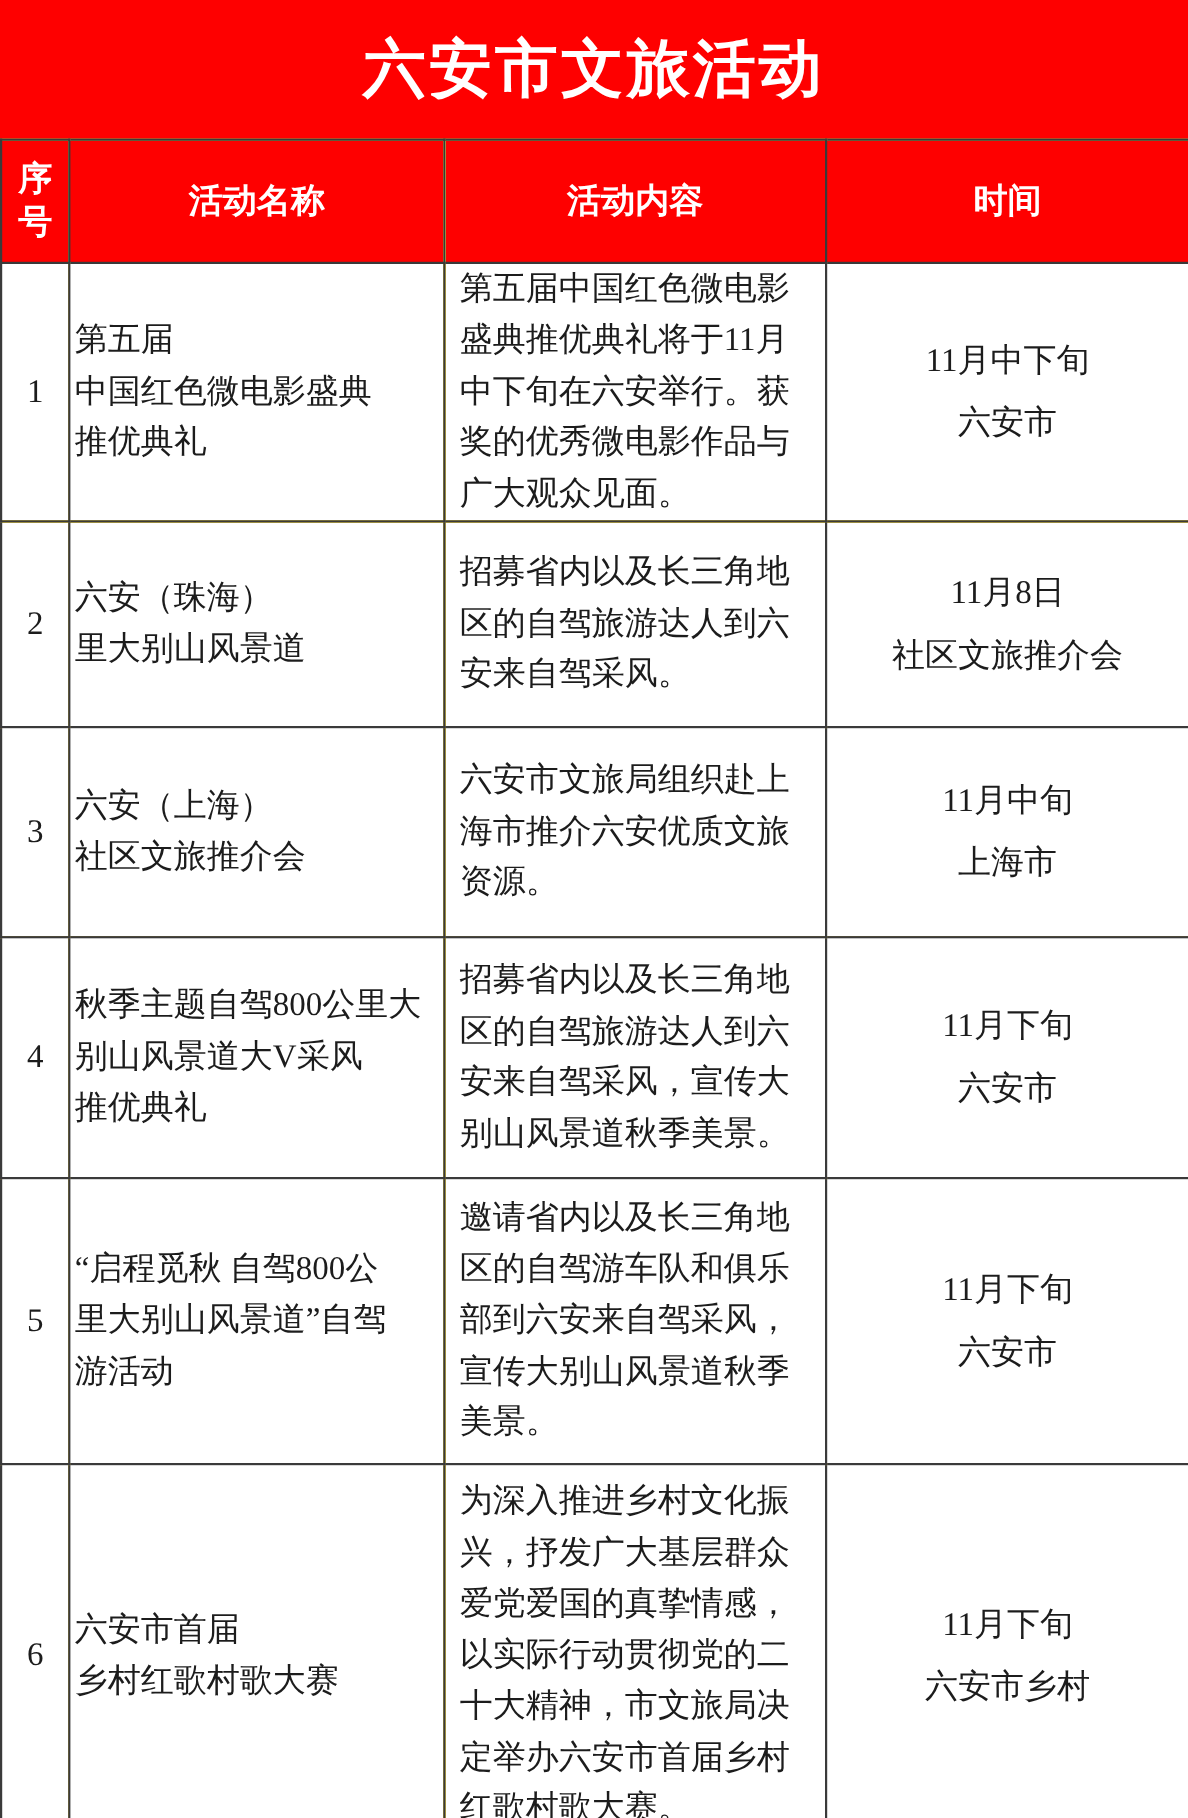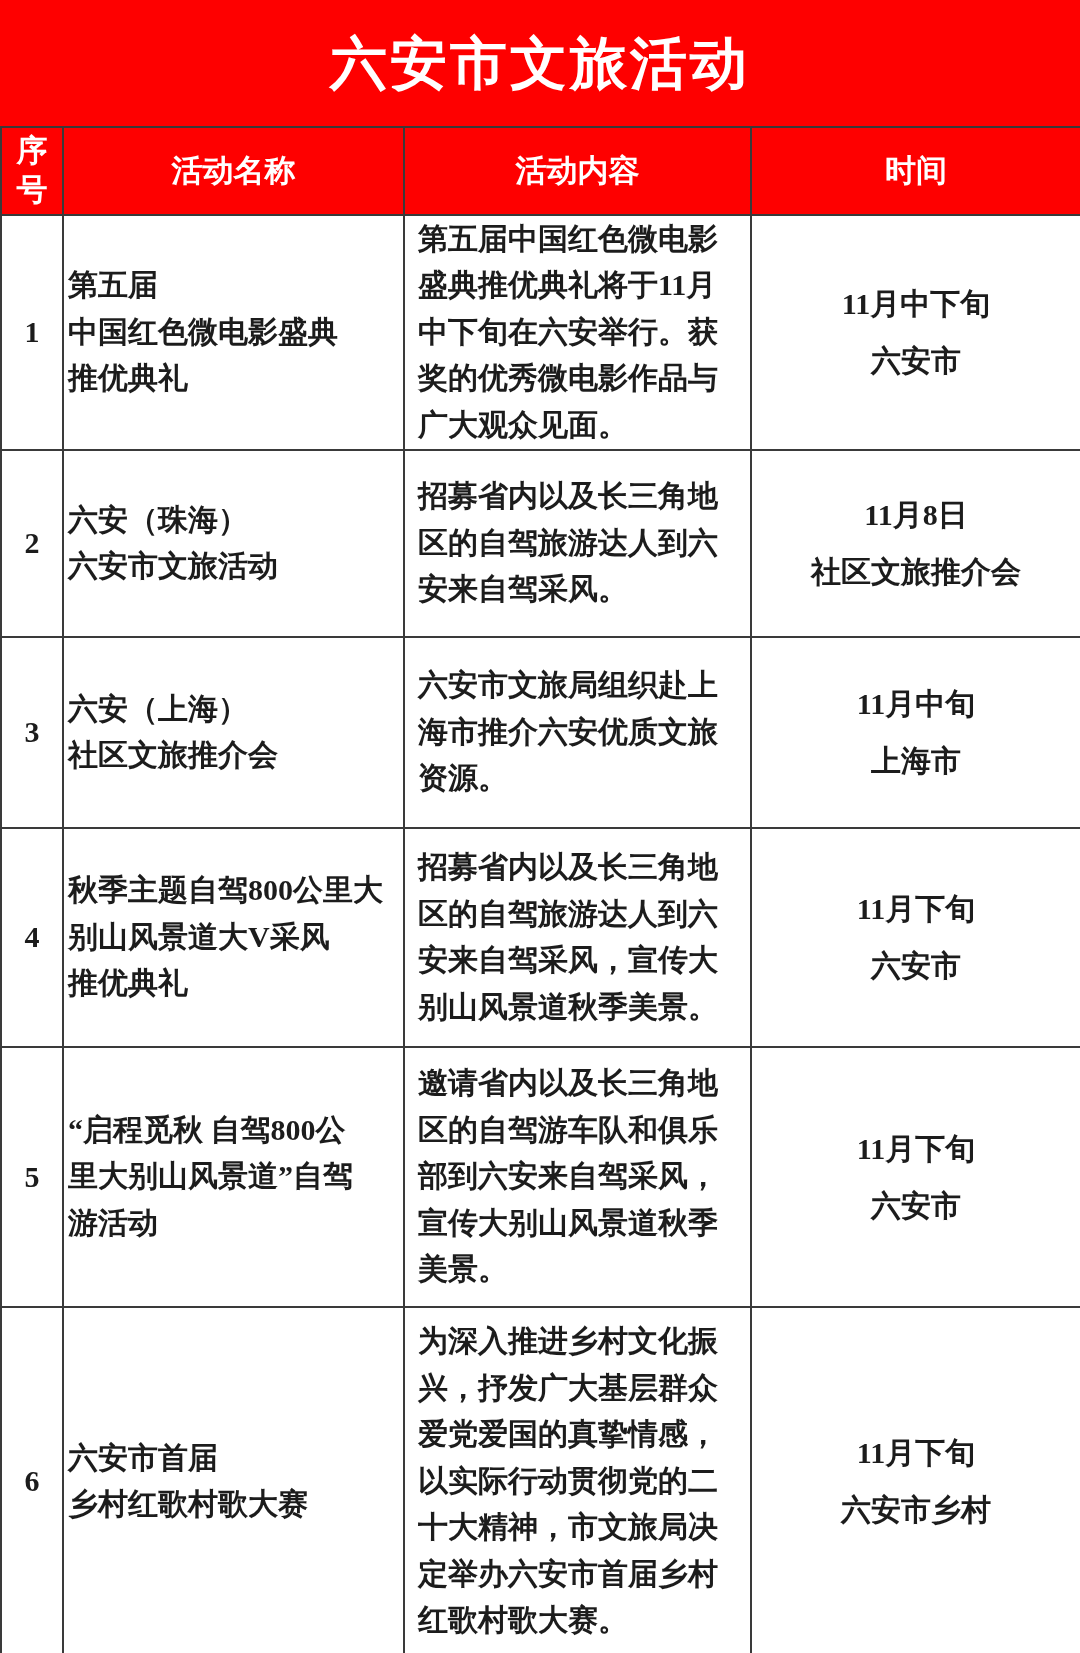--- a/index.html
+++ b/index.html
@@ -57,30 +57,29 @@
     background: #FE0000;
   }
   table.events th {
     color: #ffffff;
     font-size: 31px;
     font-weight: bold;
     text-align: center;
     padding: 0;
   }
   table.events th.h-index {
-    padding: 4px 13px;
+    padding: 16px 13px;
     line-height: 1.25;
     word-break: break-all;
   }
   
   table.events td {
     color: #1C1C1C;
     font-size: 30px;
     background: #ffffff;
-    font-weight: bold;
   }
   td.cell-index {
     text-align: center;
     font-size: 29px;
     padding: 0;
   }
   td.cell-name {
     text-align: left;
     white-space: pre-line;
     line-height: 1.55;
@@ -129,21 +128,21 @@
         <td class="cell-name">第五届
 中国红色微电影盛典
 推优典礼</td>
         <td class="cell-content">第五届中国红色微电影盛典推优典礼将于11月中下旬在六安举行。获奖的优秀微电影作品与广大观众见面。</td>
         <td class="cell-time">11月中下旬
 六安市</td>
       </tr>
       <tr style="height:187px;">
         <td class="cell-index">2</td>
         <td class="cell-name">六安（珠海）
-六安市文旅活动</td>
+里大别山风景道</td>
         <td class="cell-content">招募省内以及长三角地区的自驾旅游达人到六安来自驾采风。</td>
         <td class="cell-time">11月8日
 社区文旅推介会</td>
       </tr>
       <tr style="height:191px;">
         <td class="cell-index">3</td>
         <td class="cell-name">六安（上海）
 社区文旅推介会</td>
         <td class="cell-content">六安市文旅局组织赴上海市推介六安优质文旅资源。</td>
         <td class="cell-time">11月中旬

